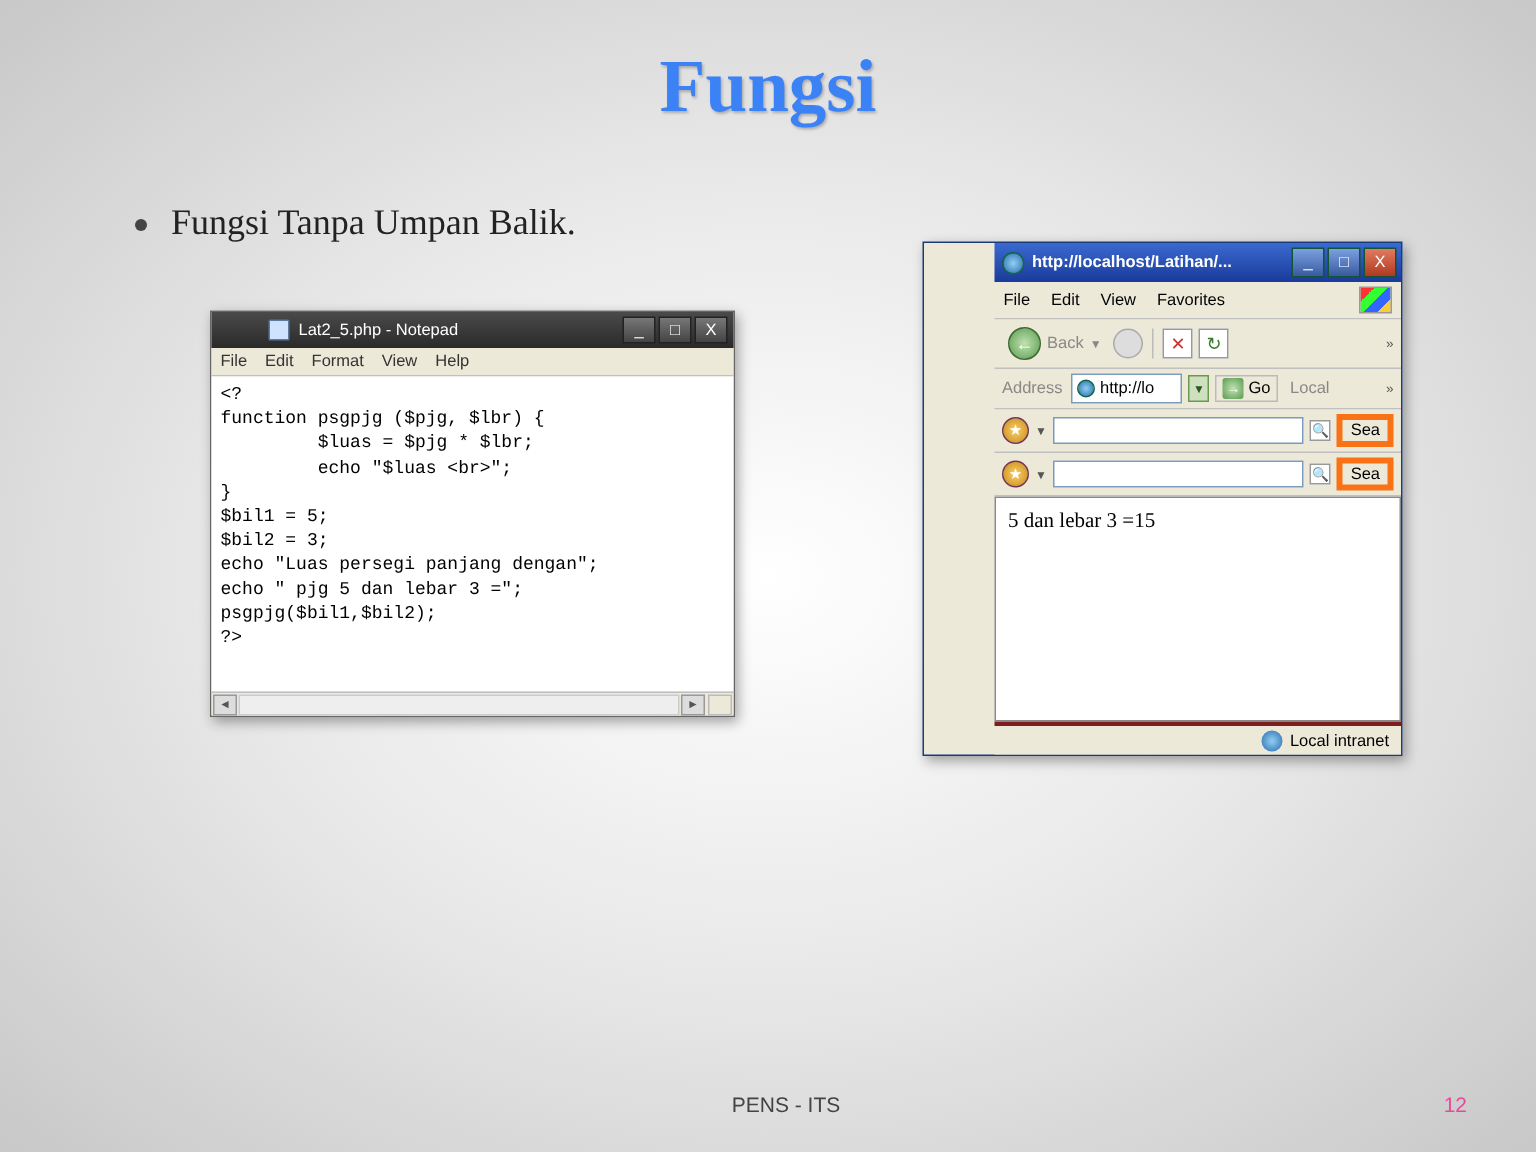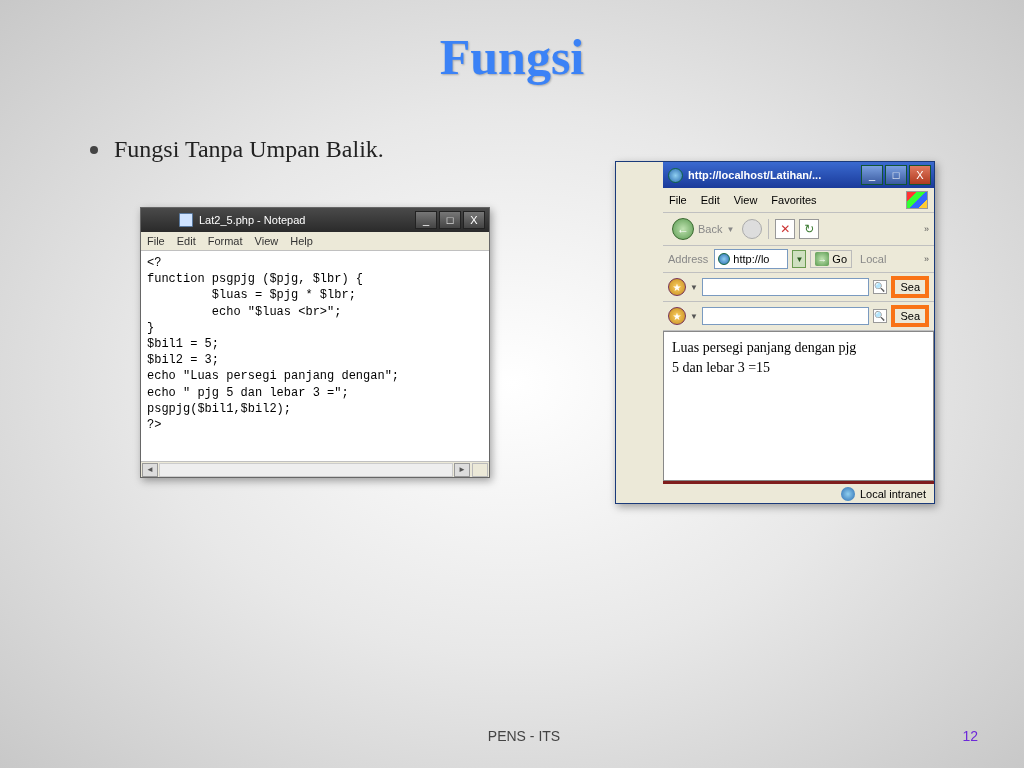--- a/index.html
+++ b/index.html
@@ -107,21 +107,21 @@
     padding:6px 8px;font-family:'Times New Roman',serif;font-size:14px;line-height:1.4;color:#000;
   }
   .ie-status{background:#ece9d8;border-top:3px solid #7f1d1d;height:22px;display:flex;align-items:center;justify-content:flex-end;padding:0 8px;gap:5px;}
   .globe{width:14px;height:14px;border-radius:50%;background:radial-gradient(circle,#8fcff0,#2a6ab0);}
 
   .footer {
     position: absolute; bottom: 24px; left: 0; right: 0;
     display: flex; justify-content: center; align-items: center;
     font-family: Arial, sans-serif; font-size: 14px; color: #444; padding-left: 24px;
   }
-  .page-num { position: absolute; right: 46px; font-size: 14px; color: #6d28d9; font-family: Arial, sans-serif;}
+  .page-num { position: absolute; right: 46px; font-size: 14px; color: #ec4899; font-family: Arial, sans-serif;}
 </style>
 </head>
 <body>
 
 <h1 class="slide-title">Fungsi</h1>
 
 <div class="bullet-row">
   <span class="bullet-dot"></span>
   <span>Fungsi Tanpa Umpan Balik.</span>
 </div>
@@ -221,21 +221,20 @@
       <div class="sea-btn">Sea</div>
     </div>
     <div class="ie-starbar">
       <span class="star">★</span>
       <span style="font-size:8px;color:#555">▼</span>
       <div class="sea-box"></div>
       <span style="width:14px;height:14px;background:#fff;border:1px solid #999;display:flex;align-items:center;justify-content:center;font-size:9px;color:#666">🔍</span>
       <div class="sea-btn">Sea</div>
     </div>
     <div class="ie-content">
-      <div>Luas persegi panjang dengan pjg</div>
       <div>5 dan lebar 3 =15</div>
     </div>
     <div class="ie-status">
       <span class="globe"></span>
       <span>Local intranet</span>
     </div>
   </div>
 
 </div>
 

